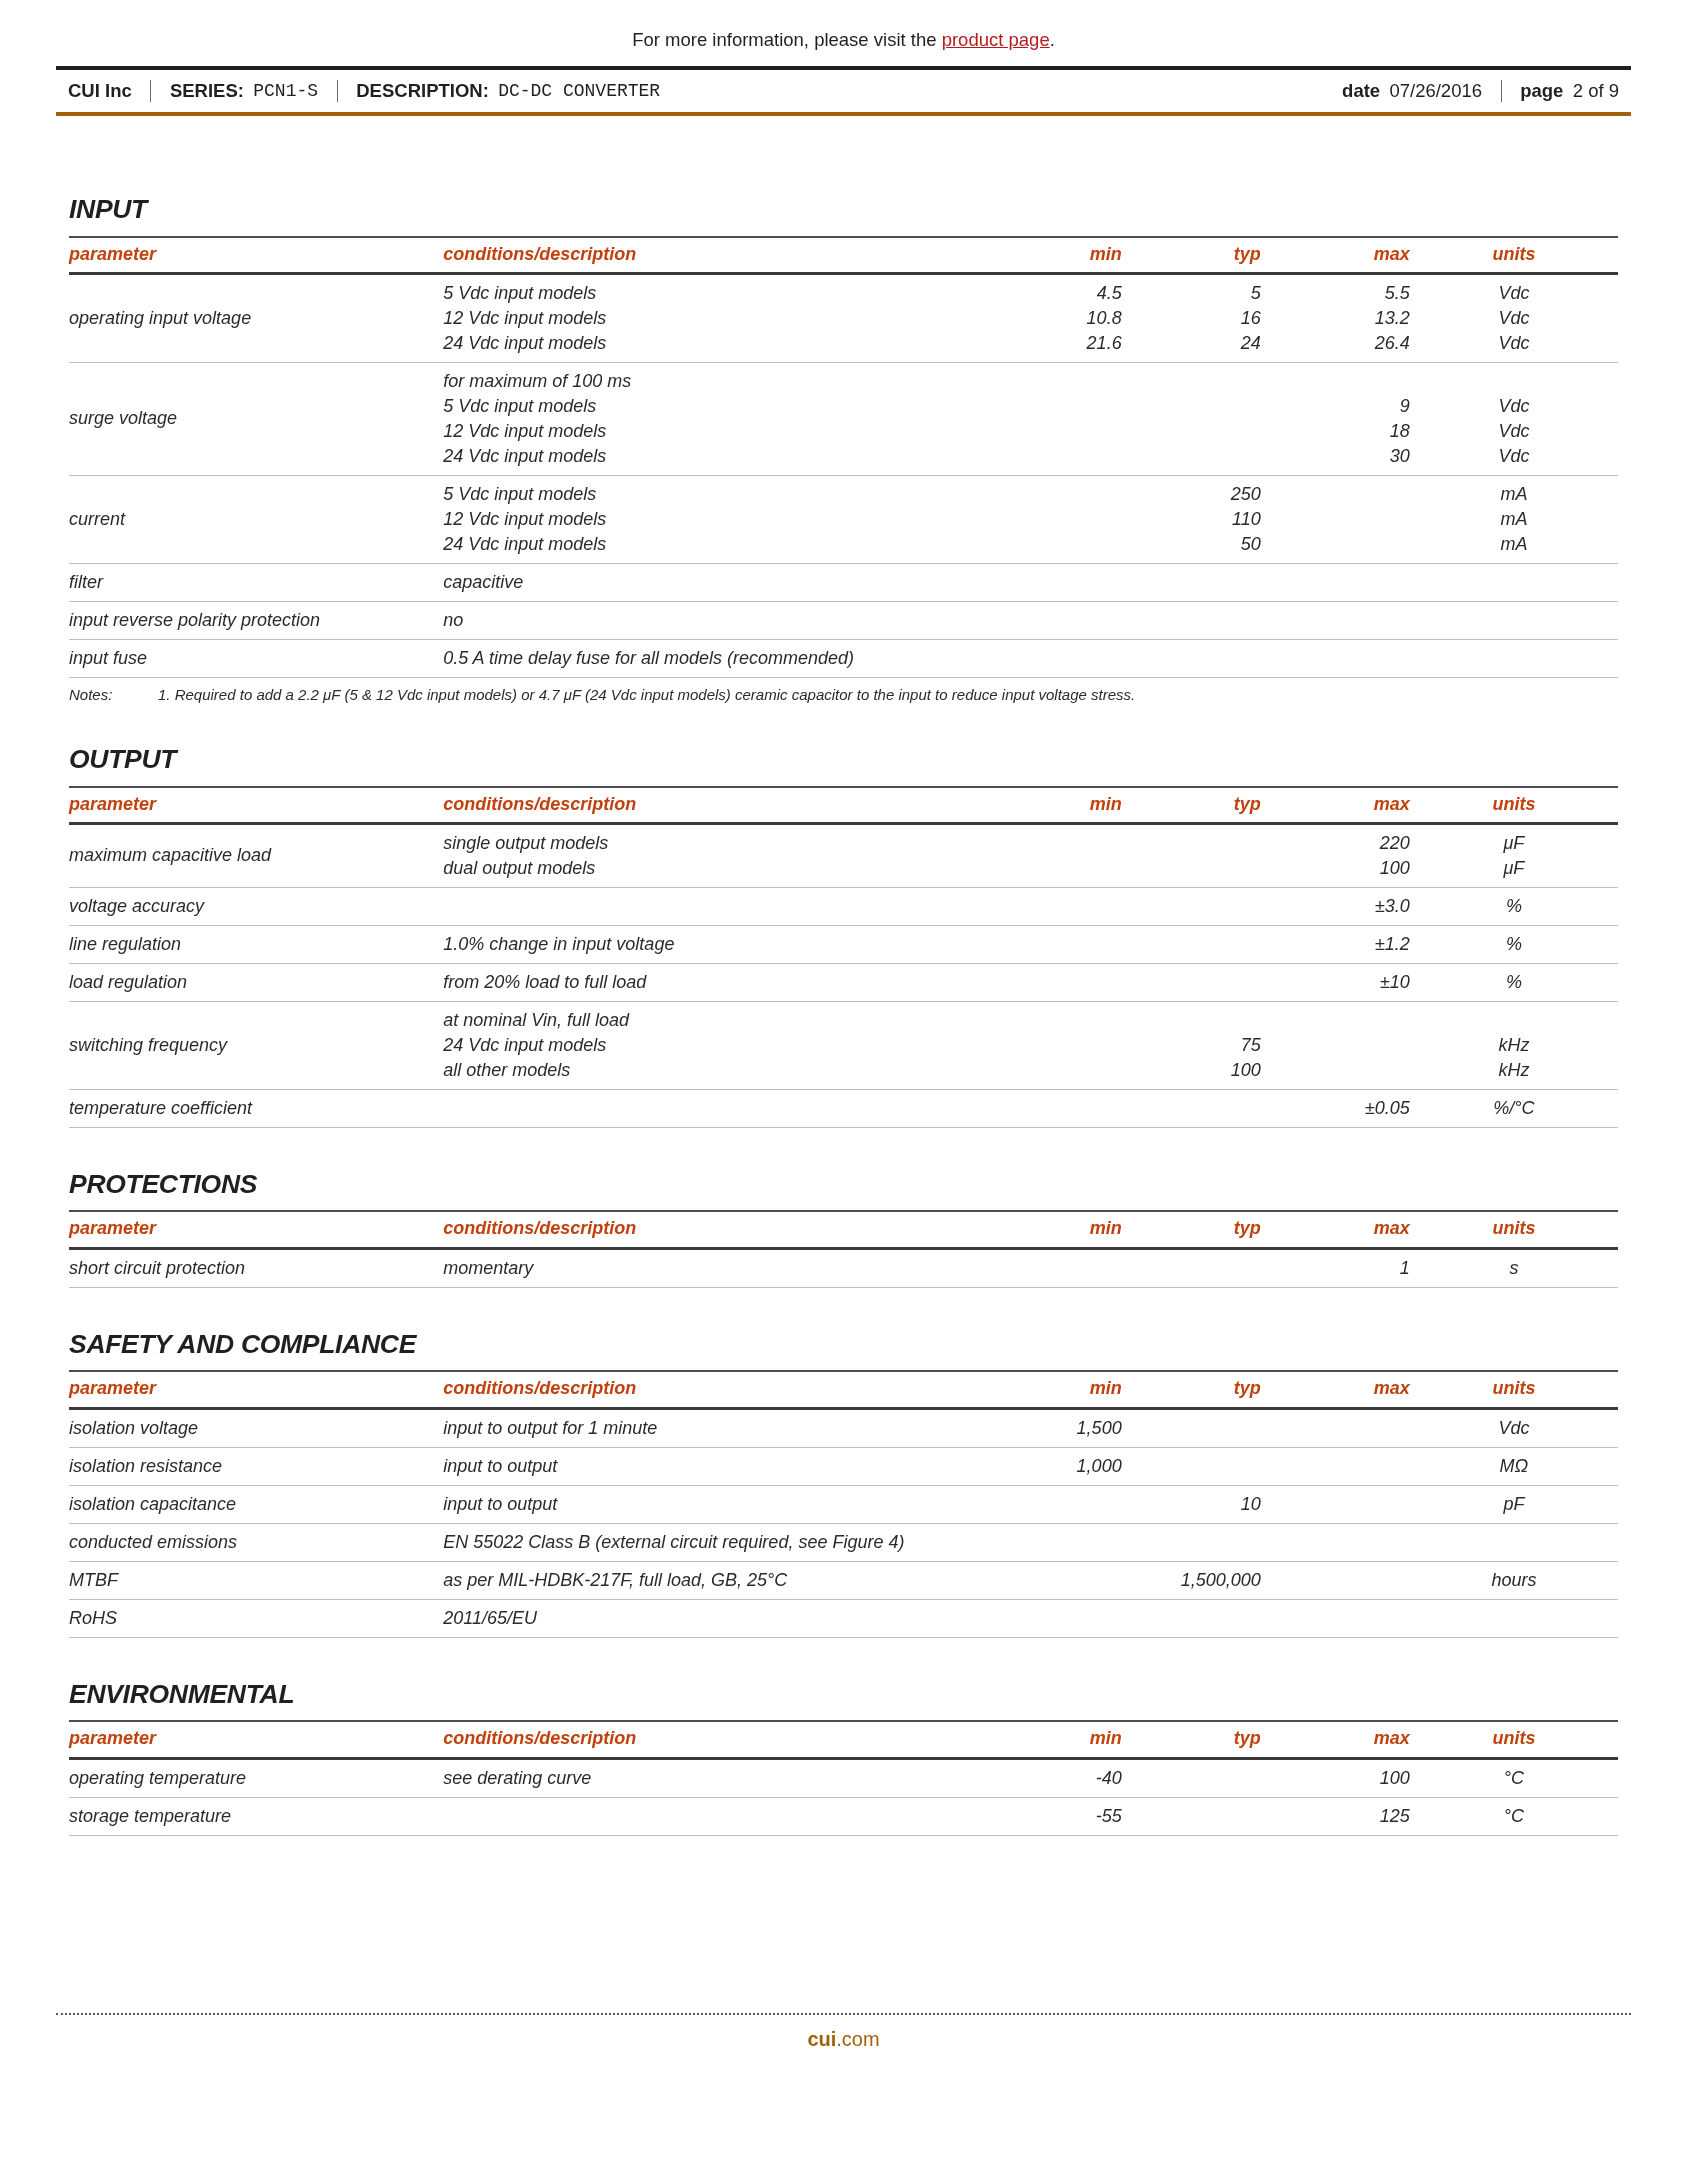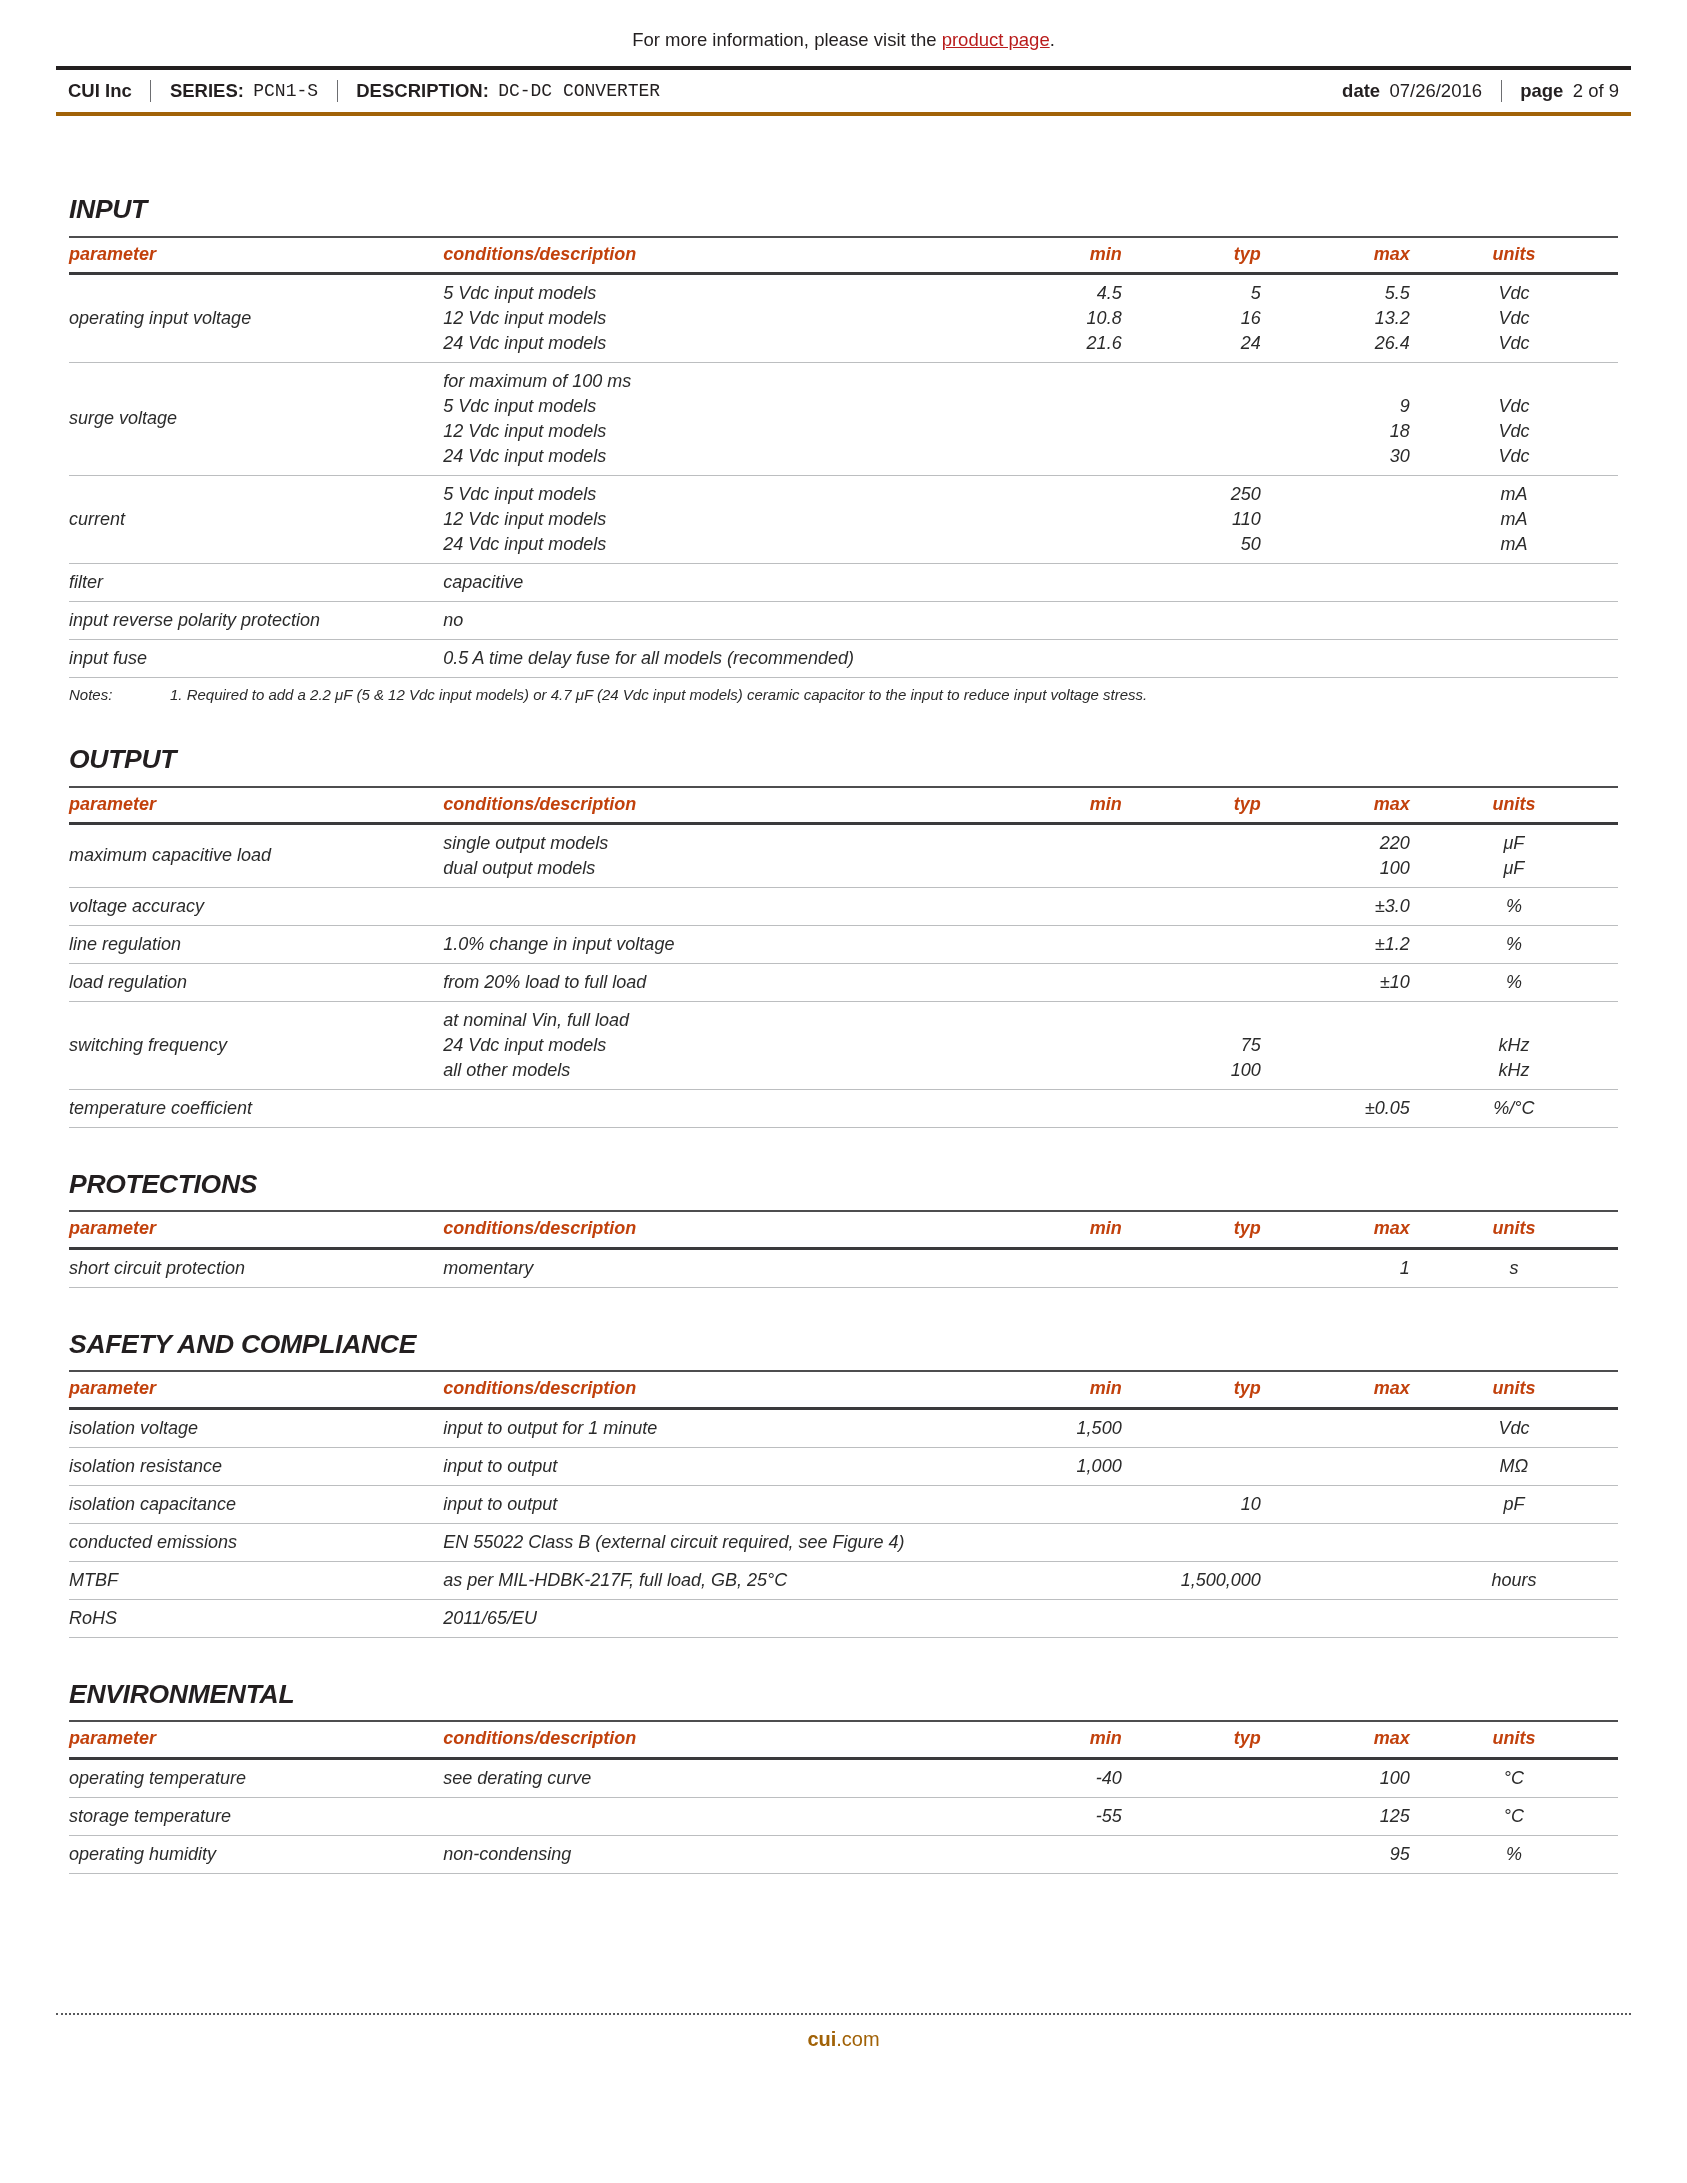--- a/index.html
+++ b/index.html
@@ -97,21 +97,20 @@
   td.col-min, td.col-typ, td.col-max { text-align: right; }
   td.col-units { text-align: center; }
   .cell-line { line-height: 25px; min-height: 25px; white-space: nowrap; }
   td.col-conditions .cell-line, td.col-parameter .cell-line { white-space: normal; }
 
   .notes {
     margin-top: 8px;
     font-size: 15px;
     color: #2b2b2b;
     display: flex;
-    gap: 12px;
   }
   .notes-label { flex: 0 0 89px; }
   .notes-text { flex: 1; }
 
   
   .footer {
     position: absolute;
     left: 56px;
     right: 56px;
     top: 2013px;
@@ -580,36 +579,20 @@
                 <div class="cell-line">-55</div>
               </td>
               <td class="col-typ"></td>
               <td class="col-max">
                 <div class="cell-line">125</div>
               </td>
               <td class="col-units">
                 <div class="cell-line">°C</div>
               </td>
             </tr>
-            <tr>
-              <td class="col-parameter">
-                <div class="cell-line">operating humidity</div>
-              </td>
-              <td class="col-conditions">
-                <div class="cell-line">non-condensing</div>
-              </td>
-              <td class="col-min"></td>
-              <td class="col-typ"></td>
-              <td class="col-max">
-                <div class="cell-line">95</div>
-              </td>
-              <td class="col-units">
-                <div class="cell-line">%</div>
-              </td>
-            </tr>
           </tbody>
         </table>
       </section>
     </main>
 
   <footer class="footer">
     <span class="b">cui</span><span>.com</span>
   </footer>
 
 </div>

